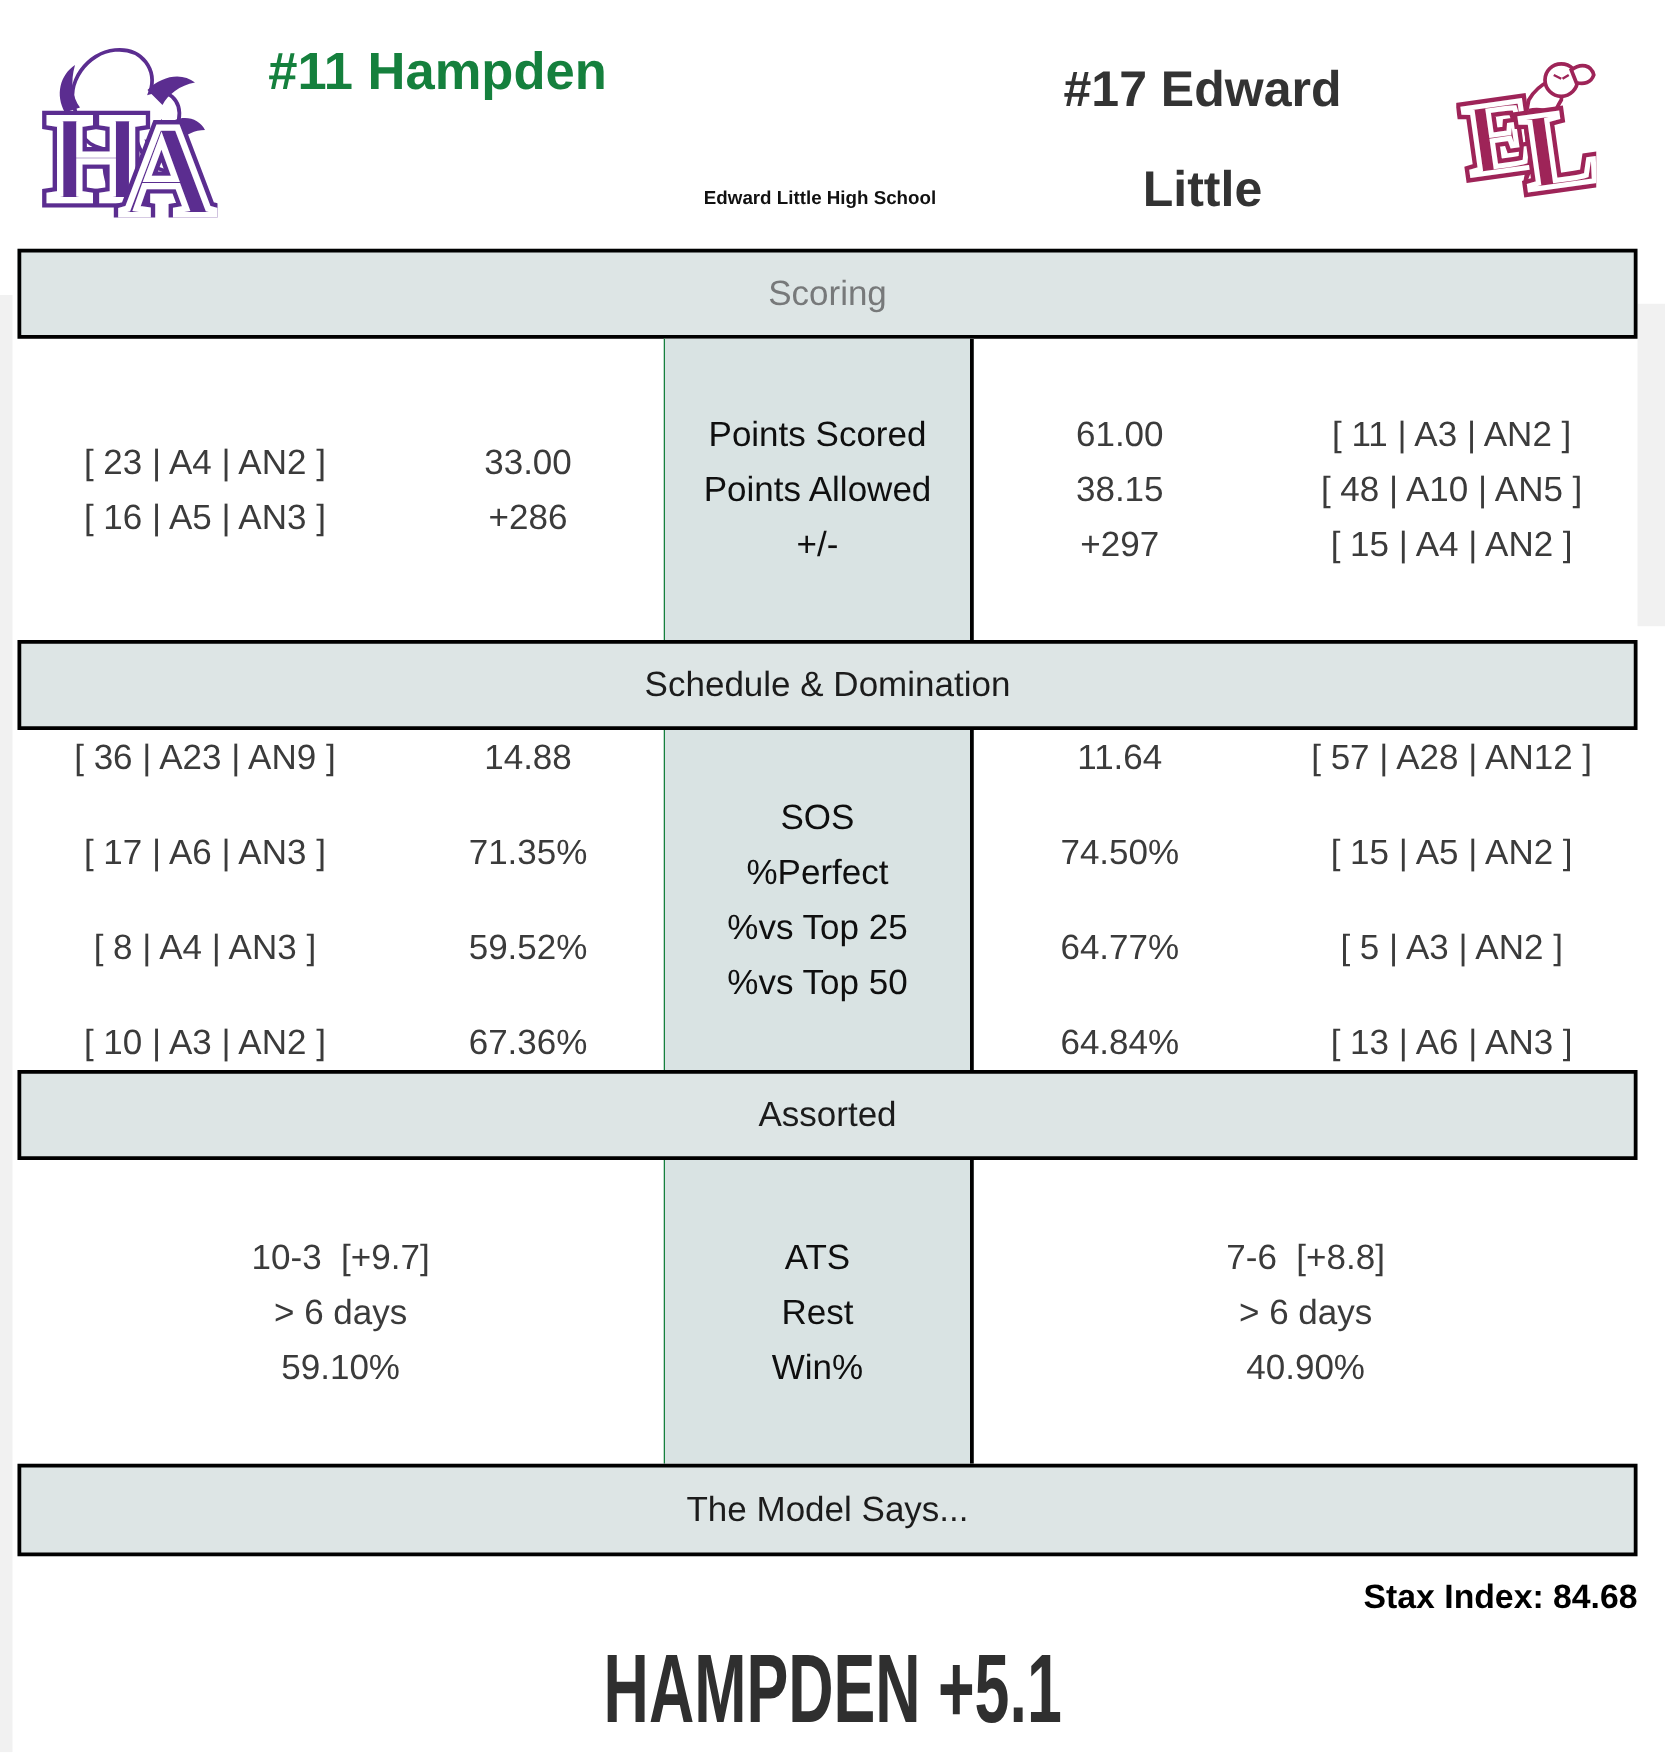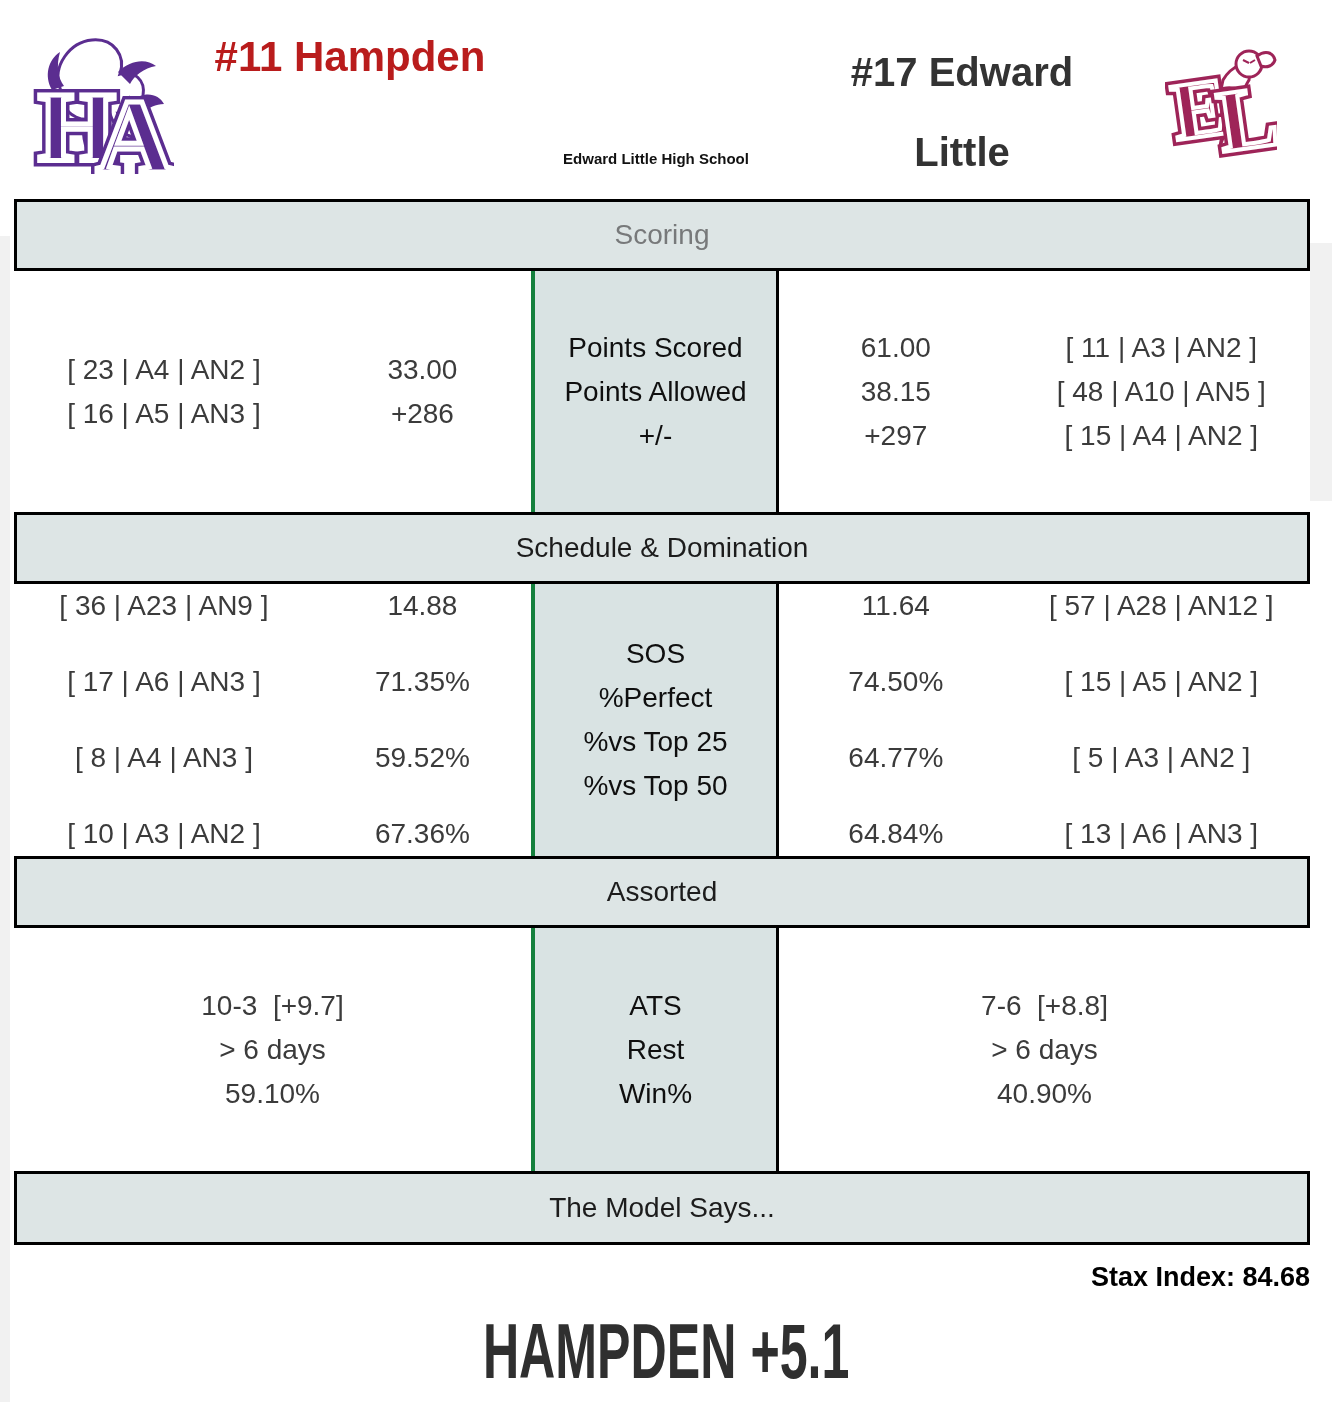--- a/index.html
+++ b/index.html
@@ -8,38 +8,38 @@
   .page { position:relative; width:1332px; height:1402px; background:#fff; overflow:hidden; }
 
   
   .edge-left  { position:absolute; left:0; top:236px; width:10px; height:1166px; background:#f1f1f1; }
   .edge-right { position:absolute; left:1310px; top:243px; width:22px; height:258px; background:#f1f1f1; }
 
   
   .home-logo  { position:absolute; left:22px;  top:26px; width:152px; height:148px; }
   .away-logo  { position:absolute; left:1165px; top:42px; width:112px; height:118px; }
   .home-title { position:absolute; left:150px; top:30px; width:400px; text-align:center;
-                font-size:42px; font-weight:bold; color:#b91c1c; line-height:54px; }
+                font-size:42px; font-weight:bold; color:#15803d; line-height:54px; }
   .away-title { position:absolute; left:812px; top:32px; width:300px; text-align:center;
                 font-size:40px; font-weight:bold; color:#333; line-height:80px; }
   .subtitle   { position:absolute; left:400px; top:150px; width:512px; text-align:center;
                 font-size:15px; font-weight:bold; color:#111; }
 
   
   .bar { position:absolute; left:14px; width:1296px; height:72px; background:#dde5e5;
          border:3px solid #000; display:flex; align-items:center; justify-content:center;
          font-size:28px; color:#1c1c1c; }
   .bar.scoring  { top:199px; color:#77797a; }
   .bar.schedule { top:512px; }
   .bar.assorted { top:856px; }
   .bar.model    { top:1171px; height:74px; }
 
   
   .mid { position:absolute; left:531px; width:248px; background:#d9e3e3;
-         border-left:4px solid #15803d; border-right:3px solid #000;
+         border-left:1px solid #15803d; border-right:3px solid #000;
          display:flex; flex-direction:column; align-items:center; justify-content:center;
          font-size:28px; color:#0f0f0f; }
   .mid div { line-height:44px; white-space:pre; }
   .mid.scoring  { top:271px; height:241px; }
   .mid.schedule { top:584px; height:272px; }
   .mid.assorted { top:928px; height:243px; }
 
   
   .half { position:absolute; display:flex; flex-direction:column; justify-content:center;
           font-size:28px; color:#3b3b3b; }

